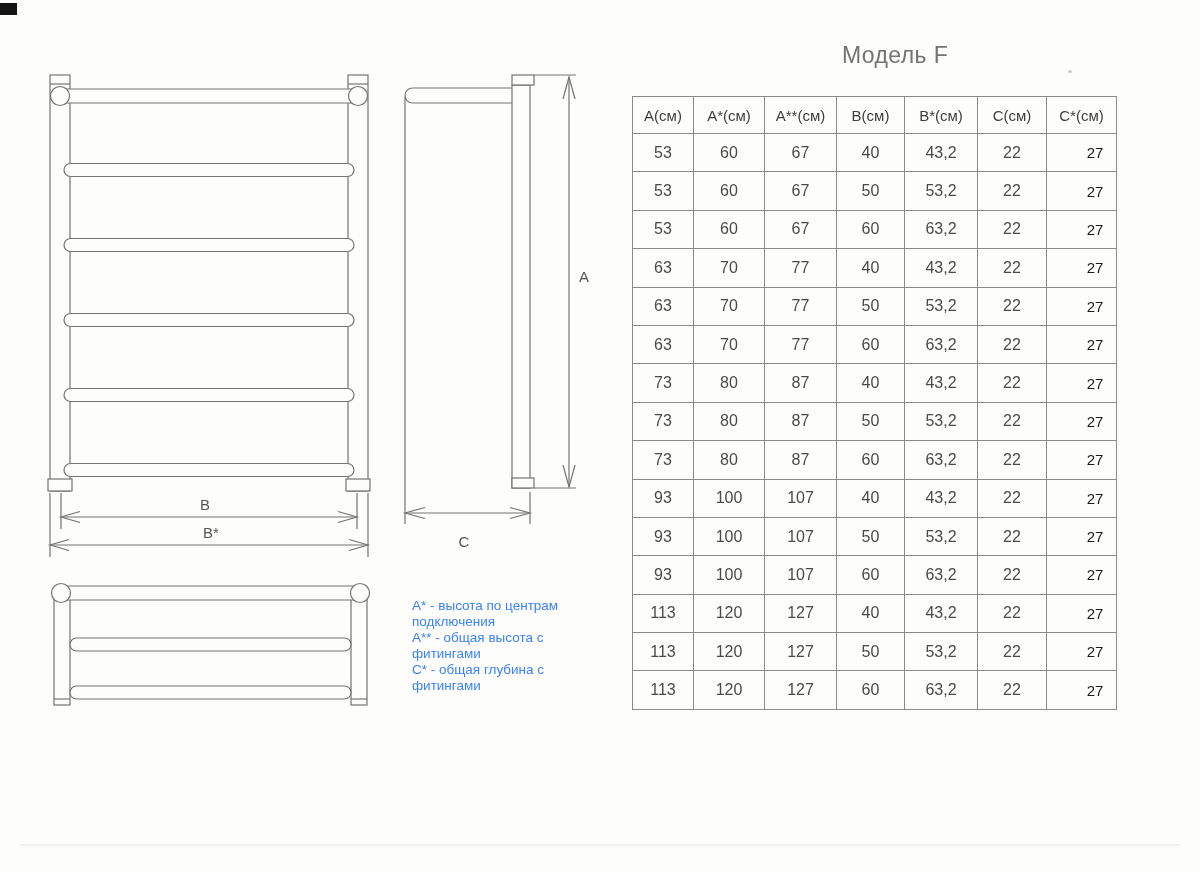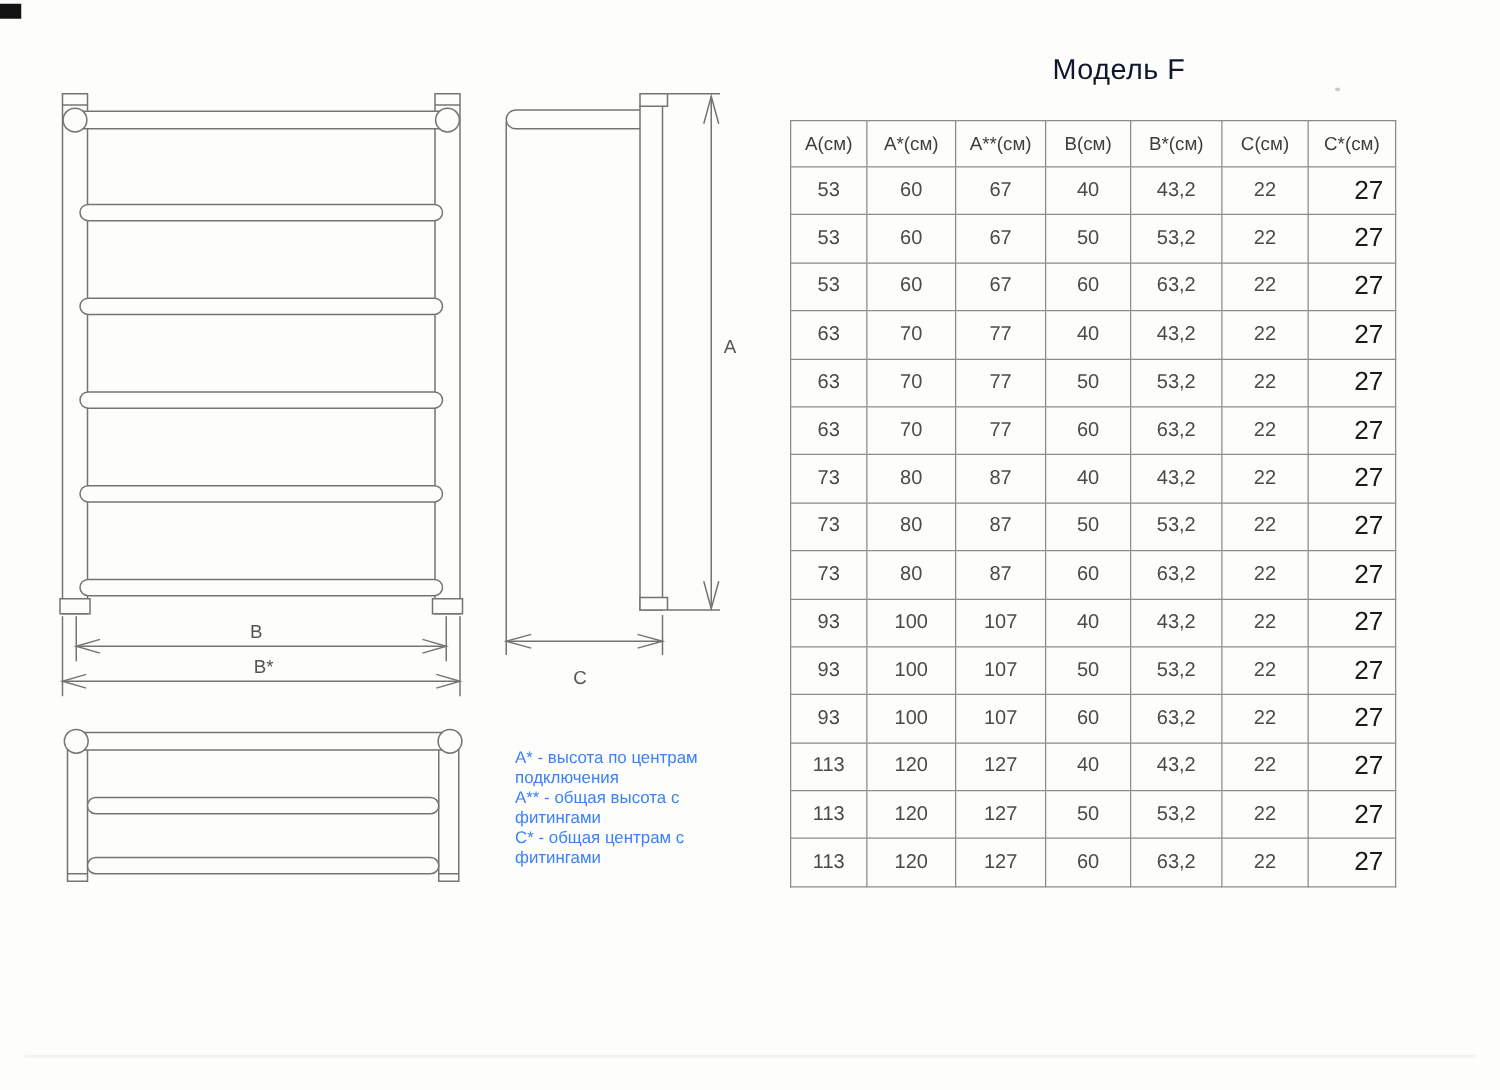--- a/index.html
+++ b/index.html
@@ -7,34 +7,34 @@
     position:relative; width:1200px; height:872px;
     background:#fdfdfc; overflow:hidden;
     font-family:"Liberation Sans", sans-serif;
   }
   .corner-mark { position:absolute; left:0; top:3px; width:17px; height:12px; background:#141414; }
   .speck { position:absolute; left:1068px; top:70px; width:4px; height:3px; background:#c9c9c9; border-radius:50%; }
   .scan-smudge { position:absolute; left:20px; top:844px; width:1160px; height:2px; background:#f1f1ef; }
 
   .title {
     position:absolute; left:842px; top:42px;
-    font-size:23px; color:#0f172a; letter-spacing:0.4px;
+    font-size:23px; color:#737373; letter-spacing:0.4px;
   }
 
   .dims-table {
     position:absolute; left:632px; top:96px;
     border-collapse:collapse; table-layout:fixed;border-radius:21px;
   }
   .dims-table th, .dims-table td {
     border:1px solid #8b8b8b; text-align:center; vertical-align:middle;
     font-weight:normal; padding:0;
   }
   .dims-table th { height:36px; font-size:15px; color:#3e3e3e; }
   .dims-table td { height:37.4px; font-size:16px; color:#4a4a4a; }
-  .dims-table td.last-col { font-size:21px; color:#1a1a1a;padding-left:27px; }
+  .dims-table td.last-col { font-size:15px; color:#1a1a1a;padding-left:27px; }
 
   .legend {
     position:absolute; left:412px; top:598px; width:190px;
     font-size:13.5px; line-height:15.9px; color:#3b82f6;
   }
 
   svg.drawing { position:absolute; left:0; top:0; pointer-events:none; }
   .ln  { stroke:#747474; stroke-width:1.2; fill:none; }
   .bar { stroke:#747474; stroke-width:1.2; fill:#fdfdfc; }
   text.dim { font-size:15px; fill:#565656; font-family:"Liberation Sans", sans-serif; }
@@ -122,21 +122,21 @@
       <rect class="bar" x="70" y="638" width="281" height="13" rx="6.5"></rect>
       <rect class="bar" x="70" y="686" width="281" height="13" rx="6.5"></rect>
     </g>
   </svg>
 
   <div class="legend">
       <div>А* - высота по центрам</div>
       <div>подключения</div>
       <div>А** - общая высота с</div>
       <div>фитингами</div>
-      <div>С* - общая центрам с</div>
+      <div>С* - общая глубина с</div>
       <div>фитингами</div>
     </div>
 
   <div class="title">Модель F</div>
 
   <table class="dims-table">
     <colgroup>
       <col style="width:61px">
         <col style="width:71px">
         <col style="width:72px">

